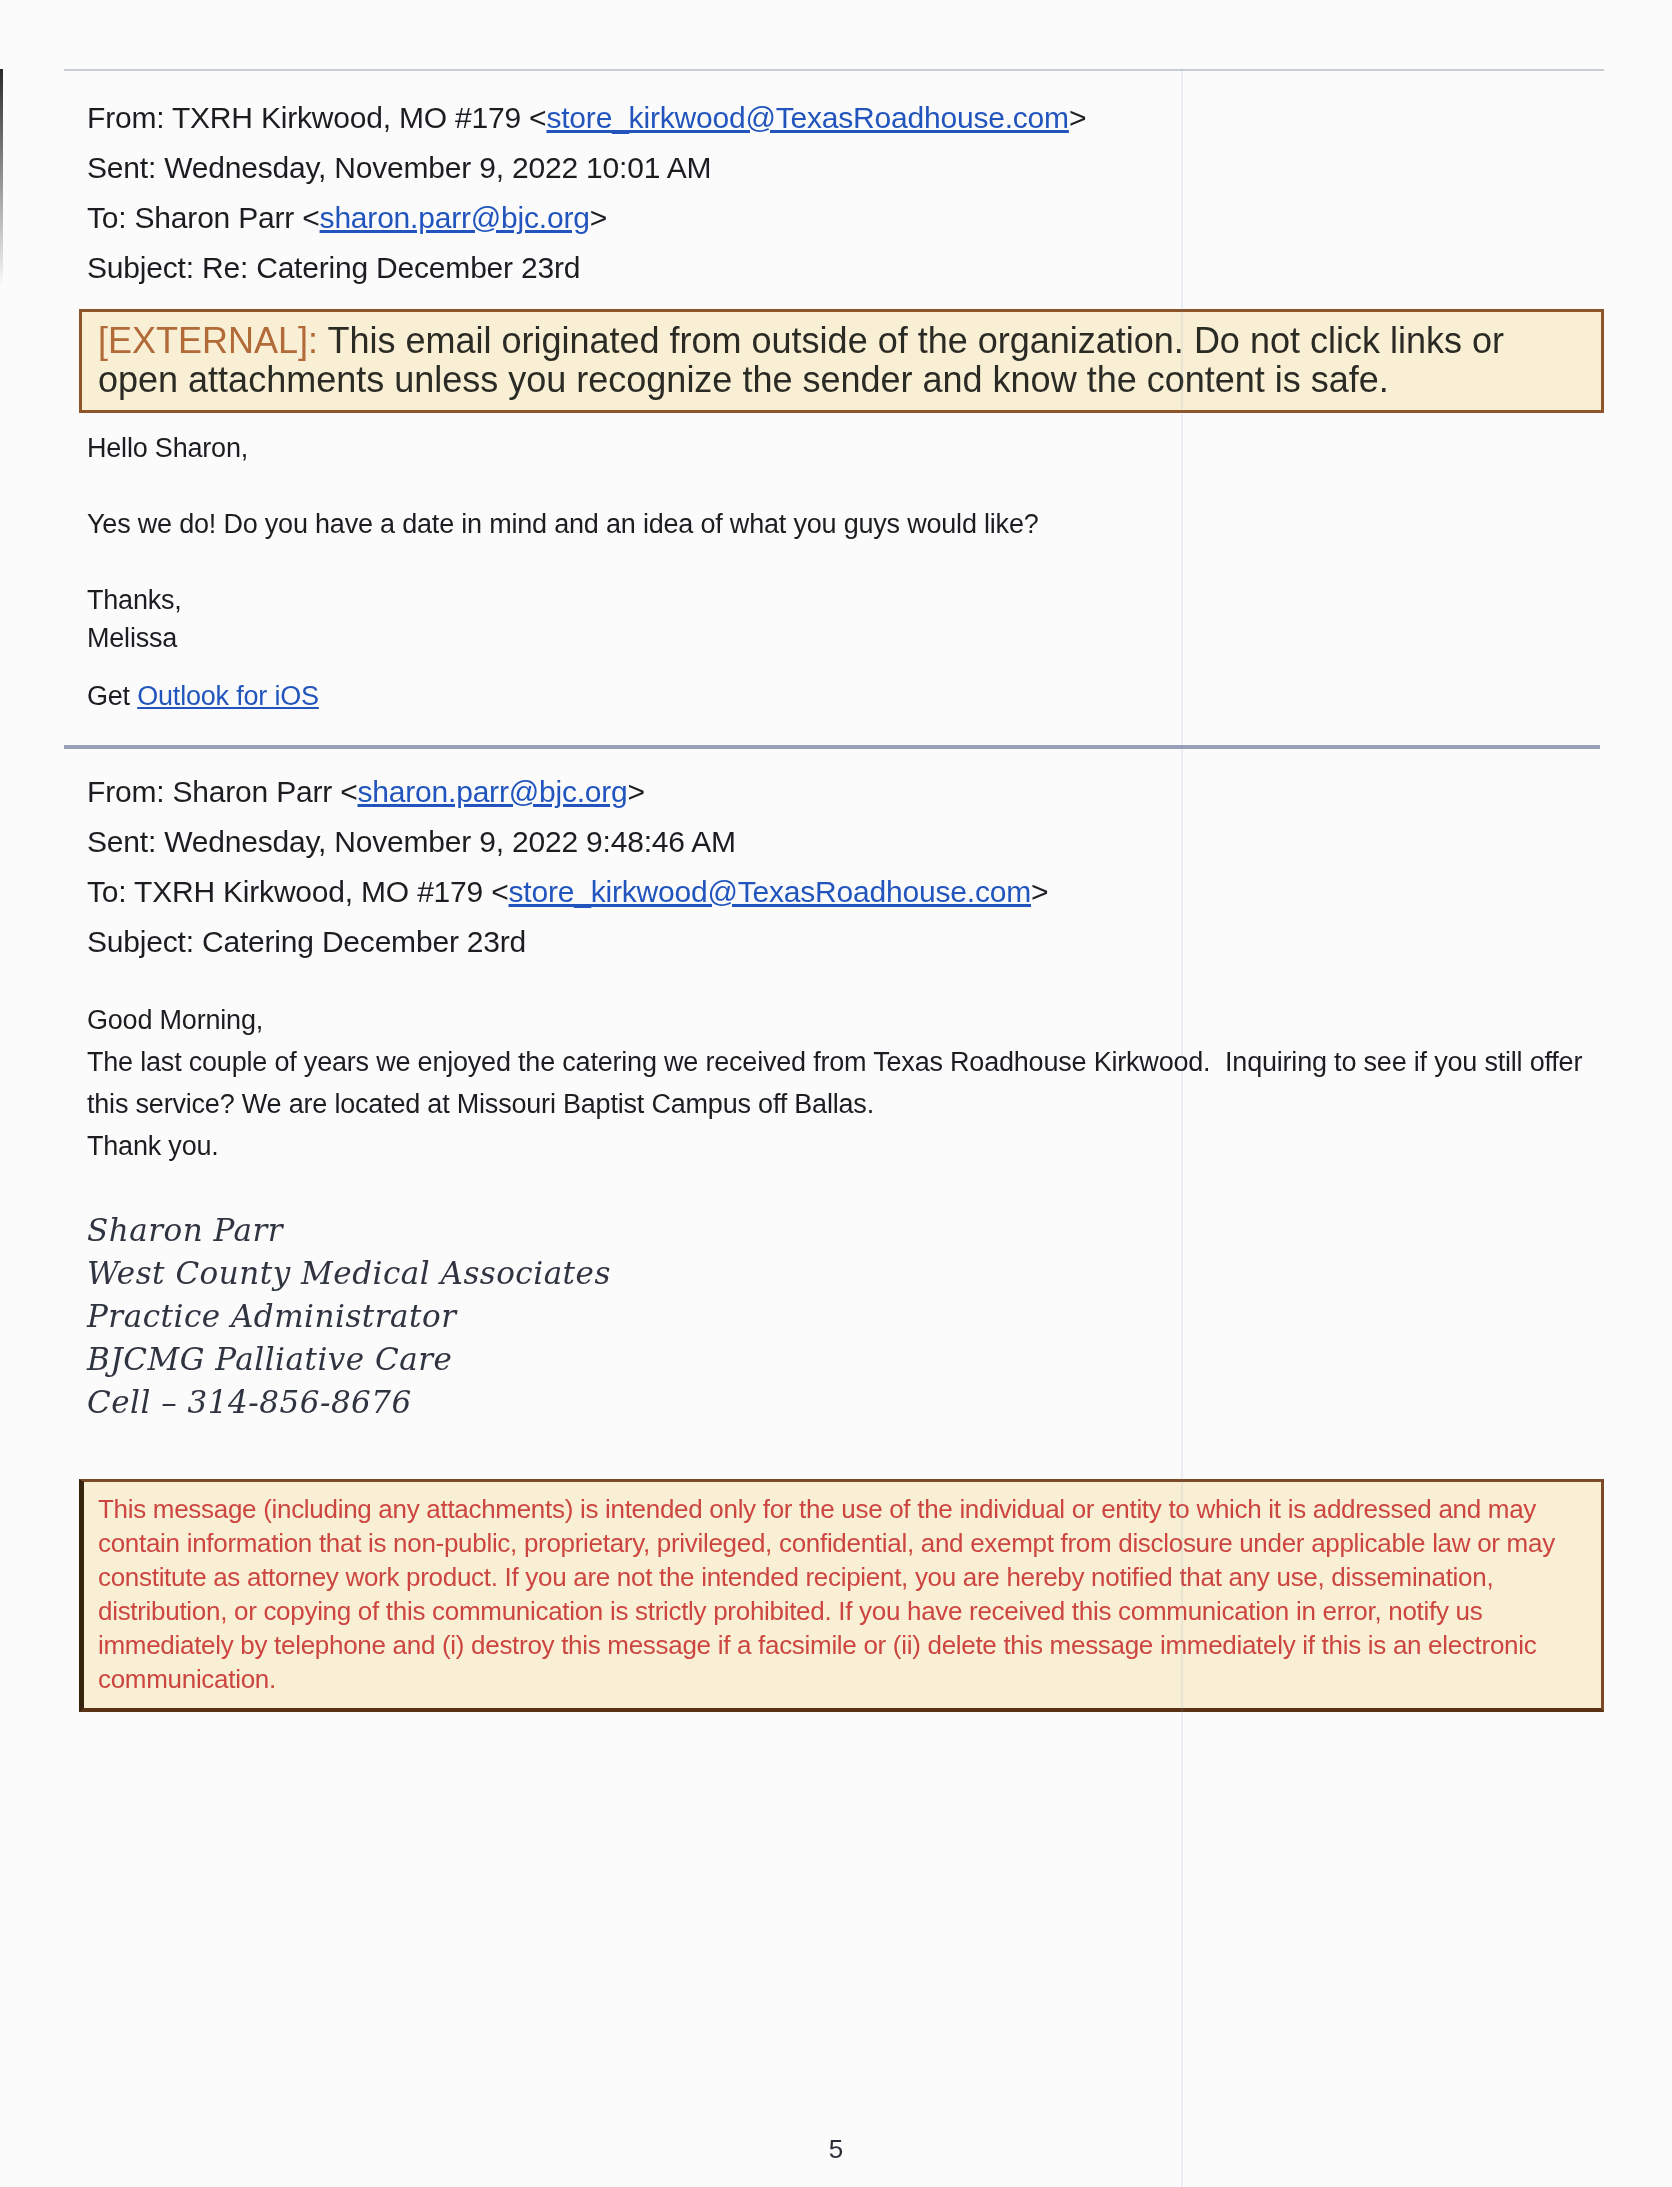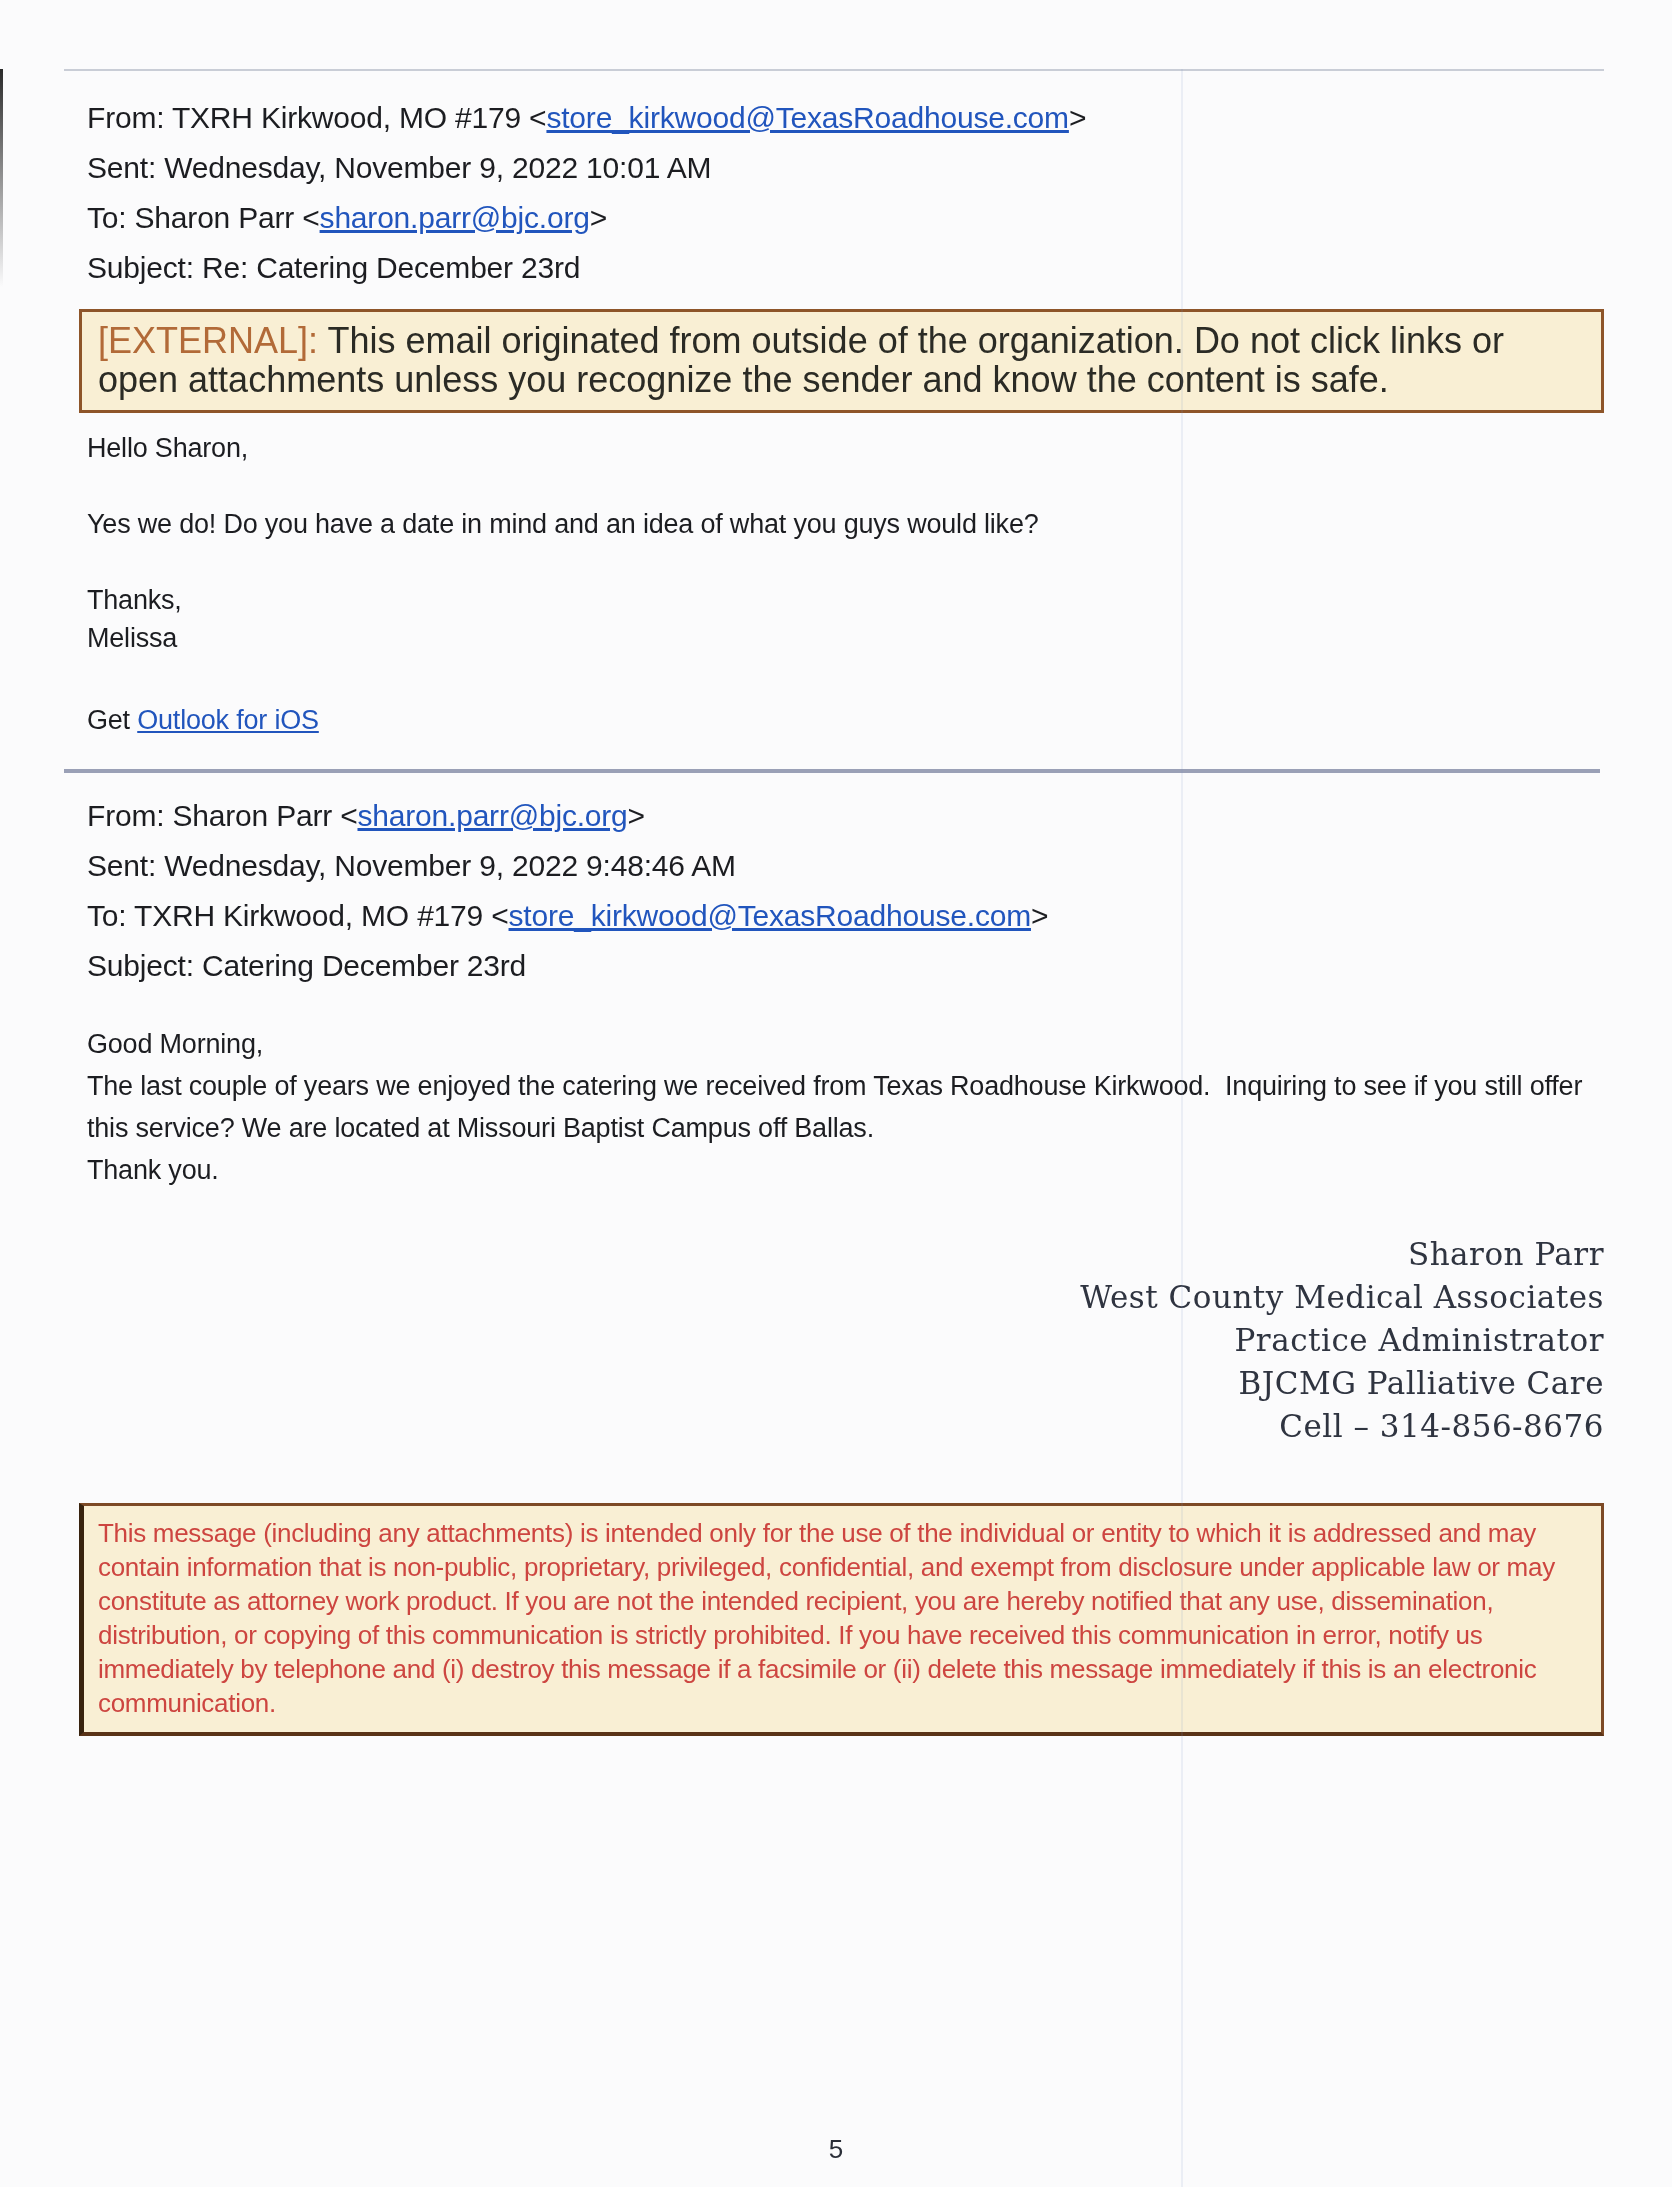--- a/index.html
+++ b/index.html
@@ -37,32 +37,33 @@
     border:3px solid var(--banner-border);
     padding:9px 16px 11px 16px;
     font-size:36px;line-height:39px;
     color:#2b2b25;
   }
   .banner .ext-label{color:var(--external-label);}
   .body-text{font-size:27px;line-height:38px;letter-spacing:-0.2px;}
   .p-greeting{margin-top:16px;}
   .p-body{margin-top:38px;}
   .p-closing{margin-top:38px;}
-  .p-outlook{margin-top:44px;}
+  .p-outlook{margin-top:20px;}
   .divider{
     margin:30px 4px 0 -23px;
     border:none;border-top:4px solid var(--divider);
   }
   .body2{margin-top:32px;font-size:27px;line-height:42px;letter-spacing:-0.2px;}
   .body2 .wrapline{white-space:pre-wrap;}
   .signature{
     margin-top:42px;
     font-family:"DejaVu Serif","Liberation Serif",serif;
+    font-style:italic;
     font-size:31px;line-height:43px;
-    color:#2f3440;letter-spacing:0.5px;text-align:right;
+    color:#2f3440;letter-spacing:0.5px;
   }
   .disclaimer{
     margin:55px 0 0 -8px;
     background:var(--disclaimer-bg);
     border:3px solid var(--disclaimer-border);
     border-left:5px solid #38230f;
     border-bottom:4px solid #5a3317;
     padding:10px 14px 12px 14px;
     color:var(--disclaimer-text);
     font-size:26px;line-height:34px;letter-spacing:-0.3px;

